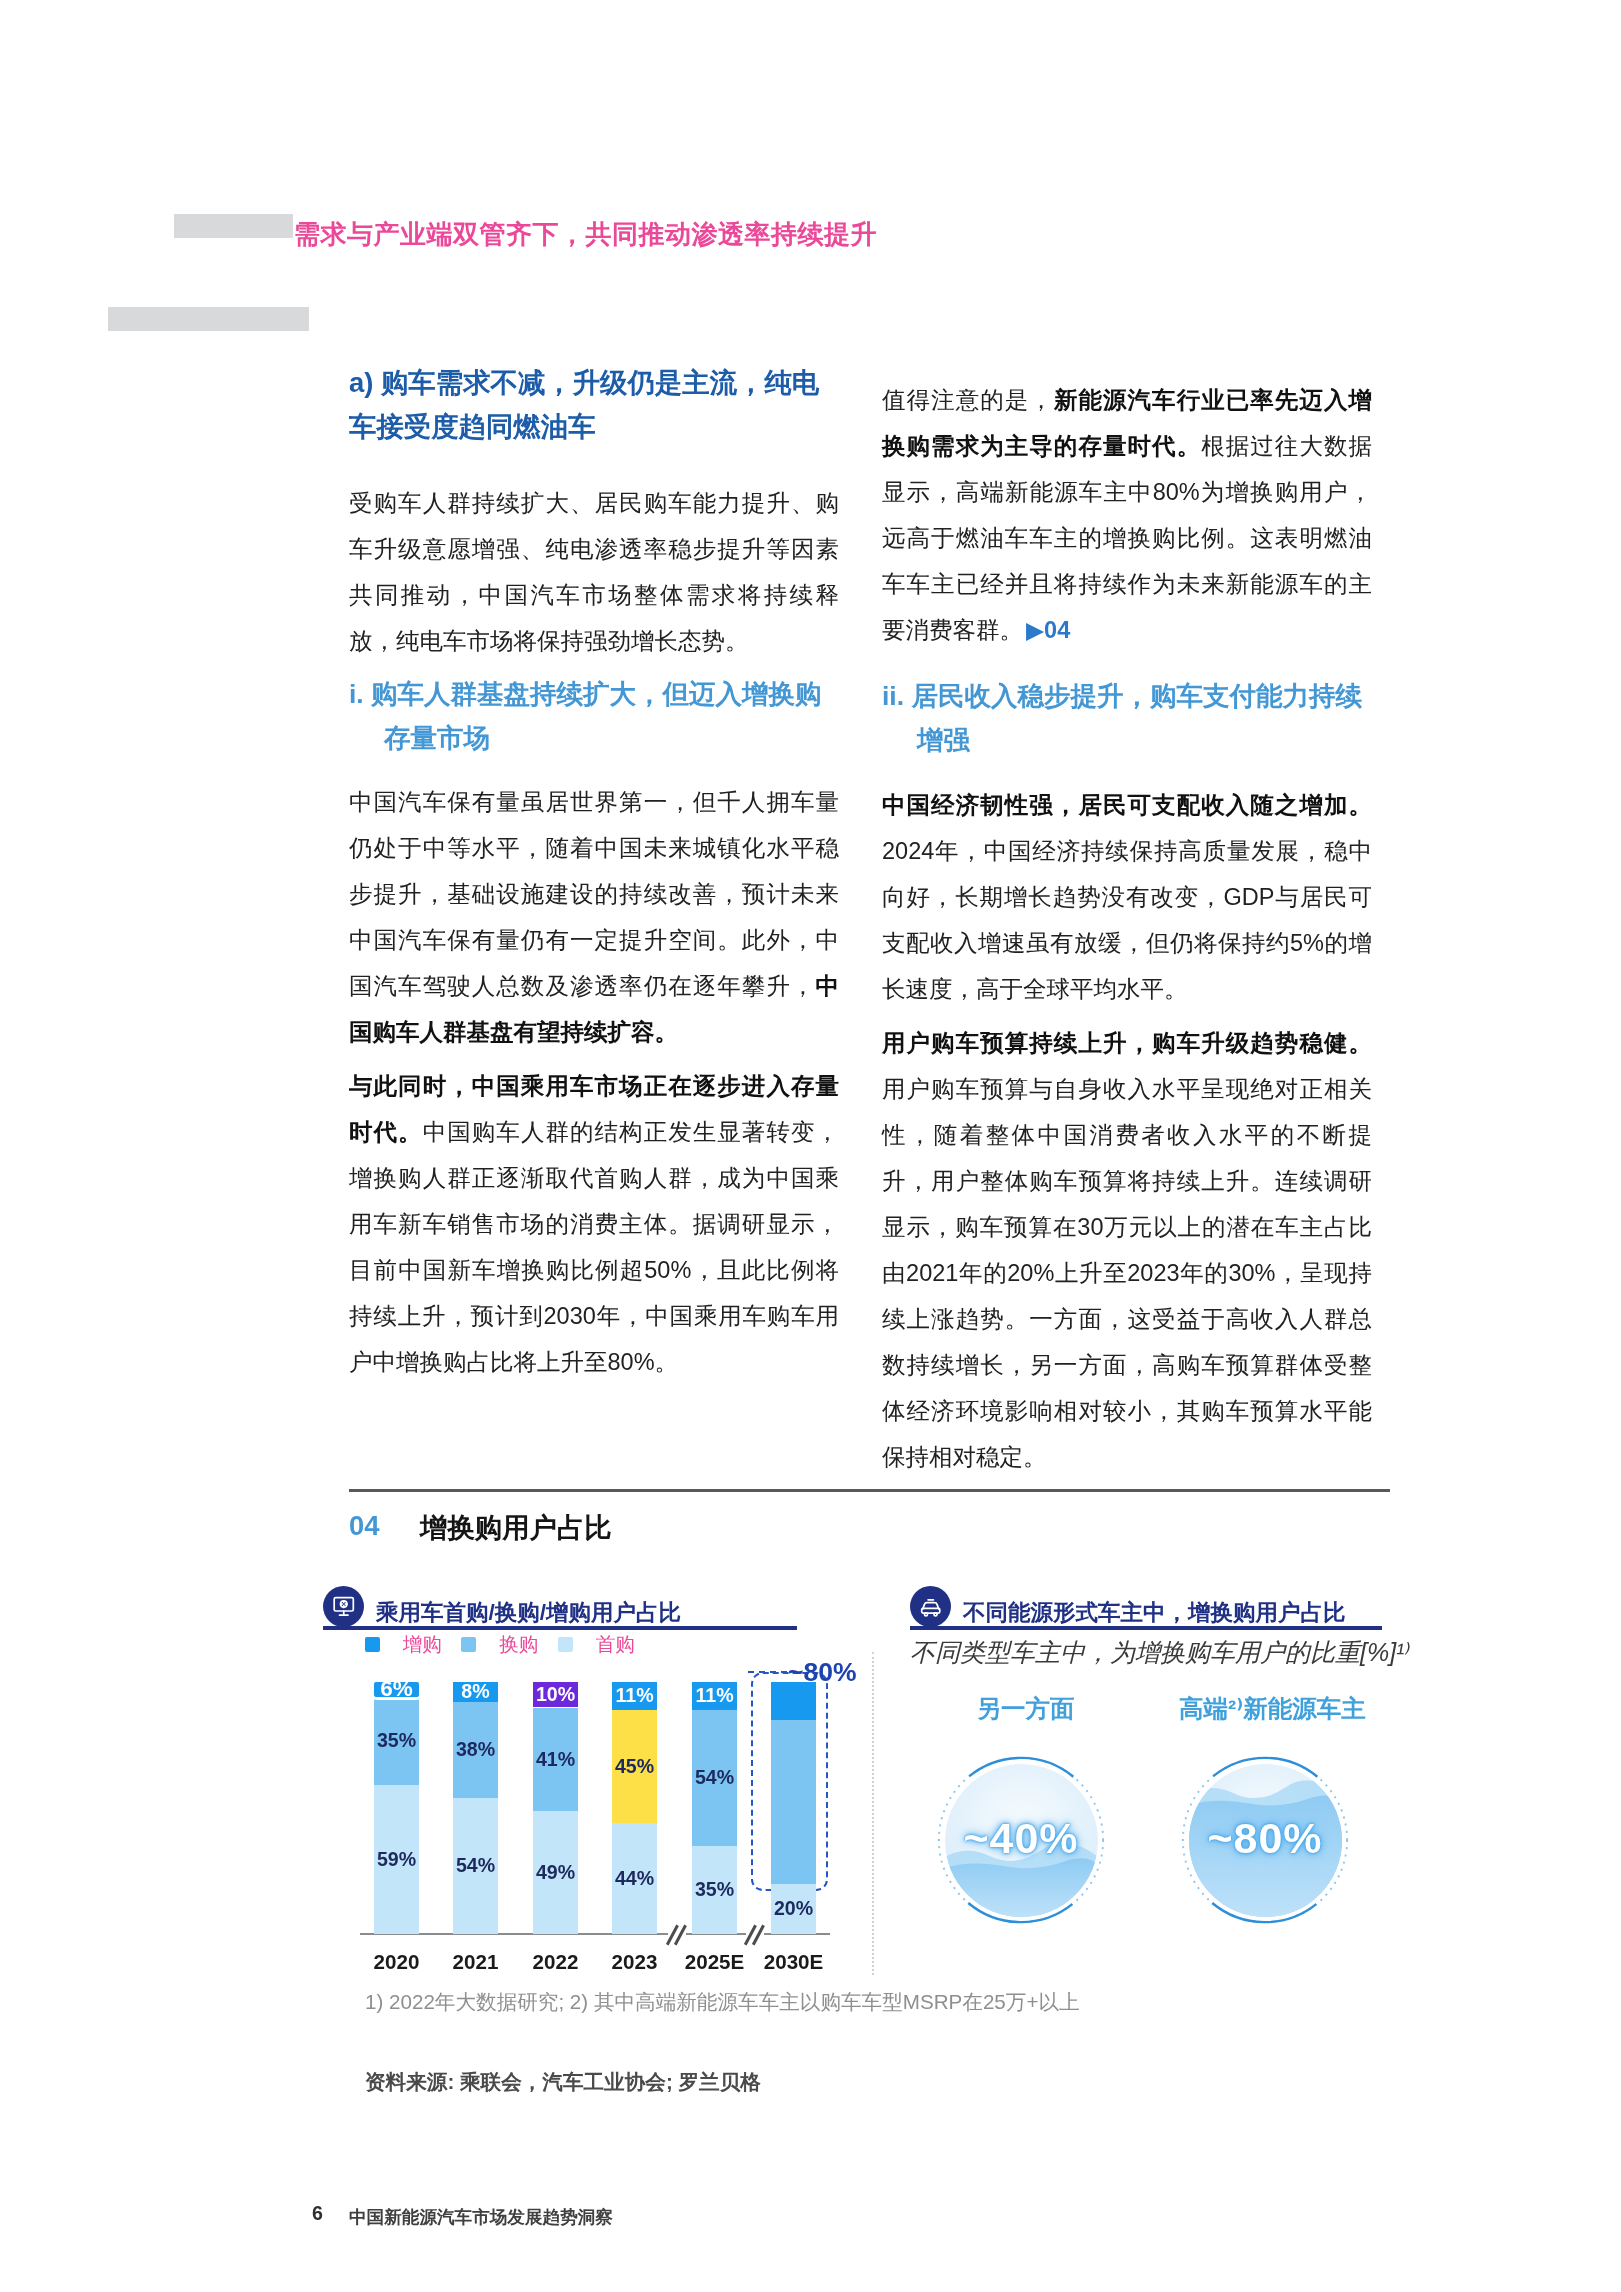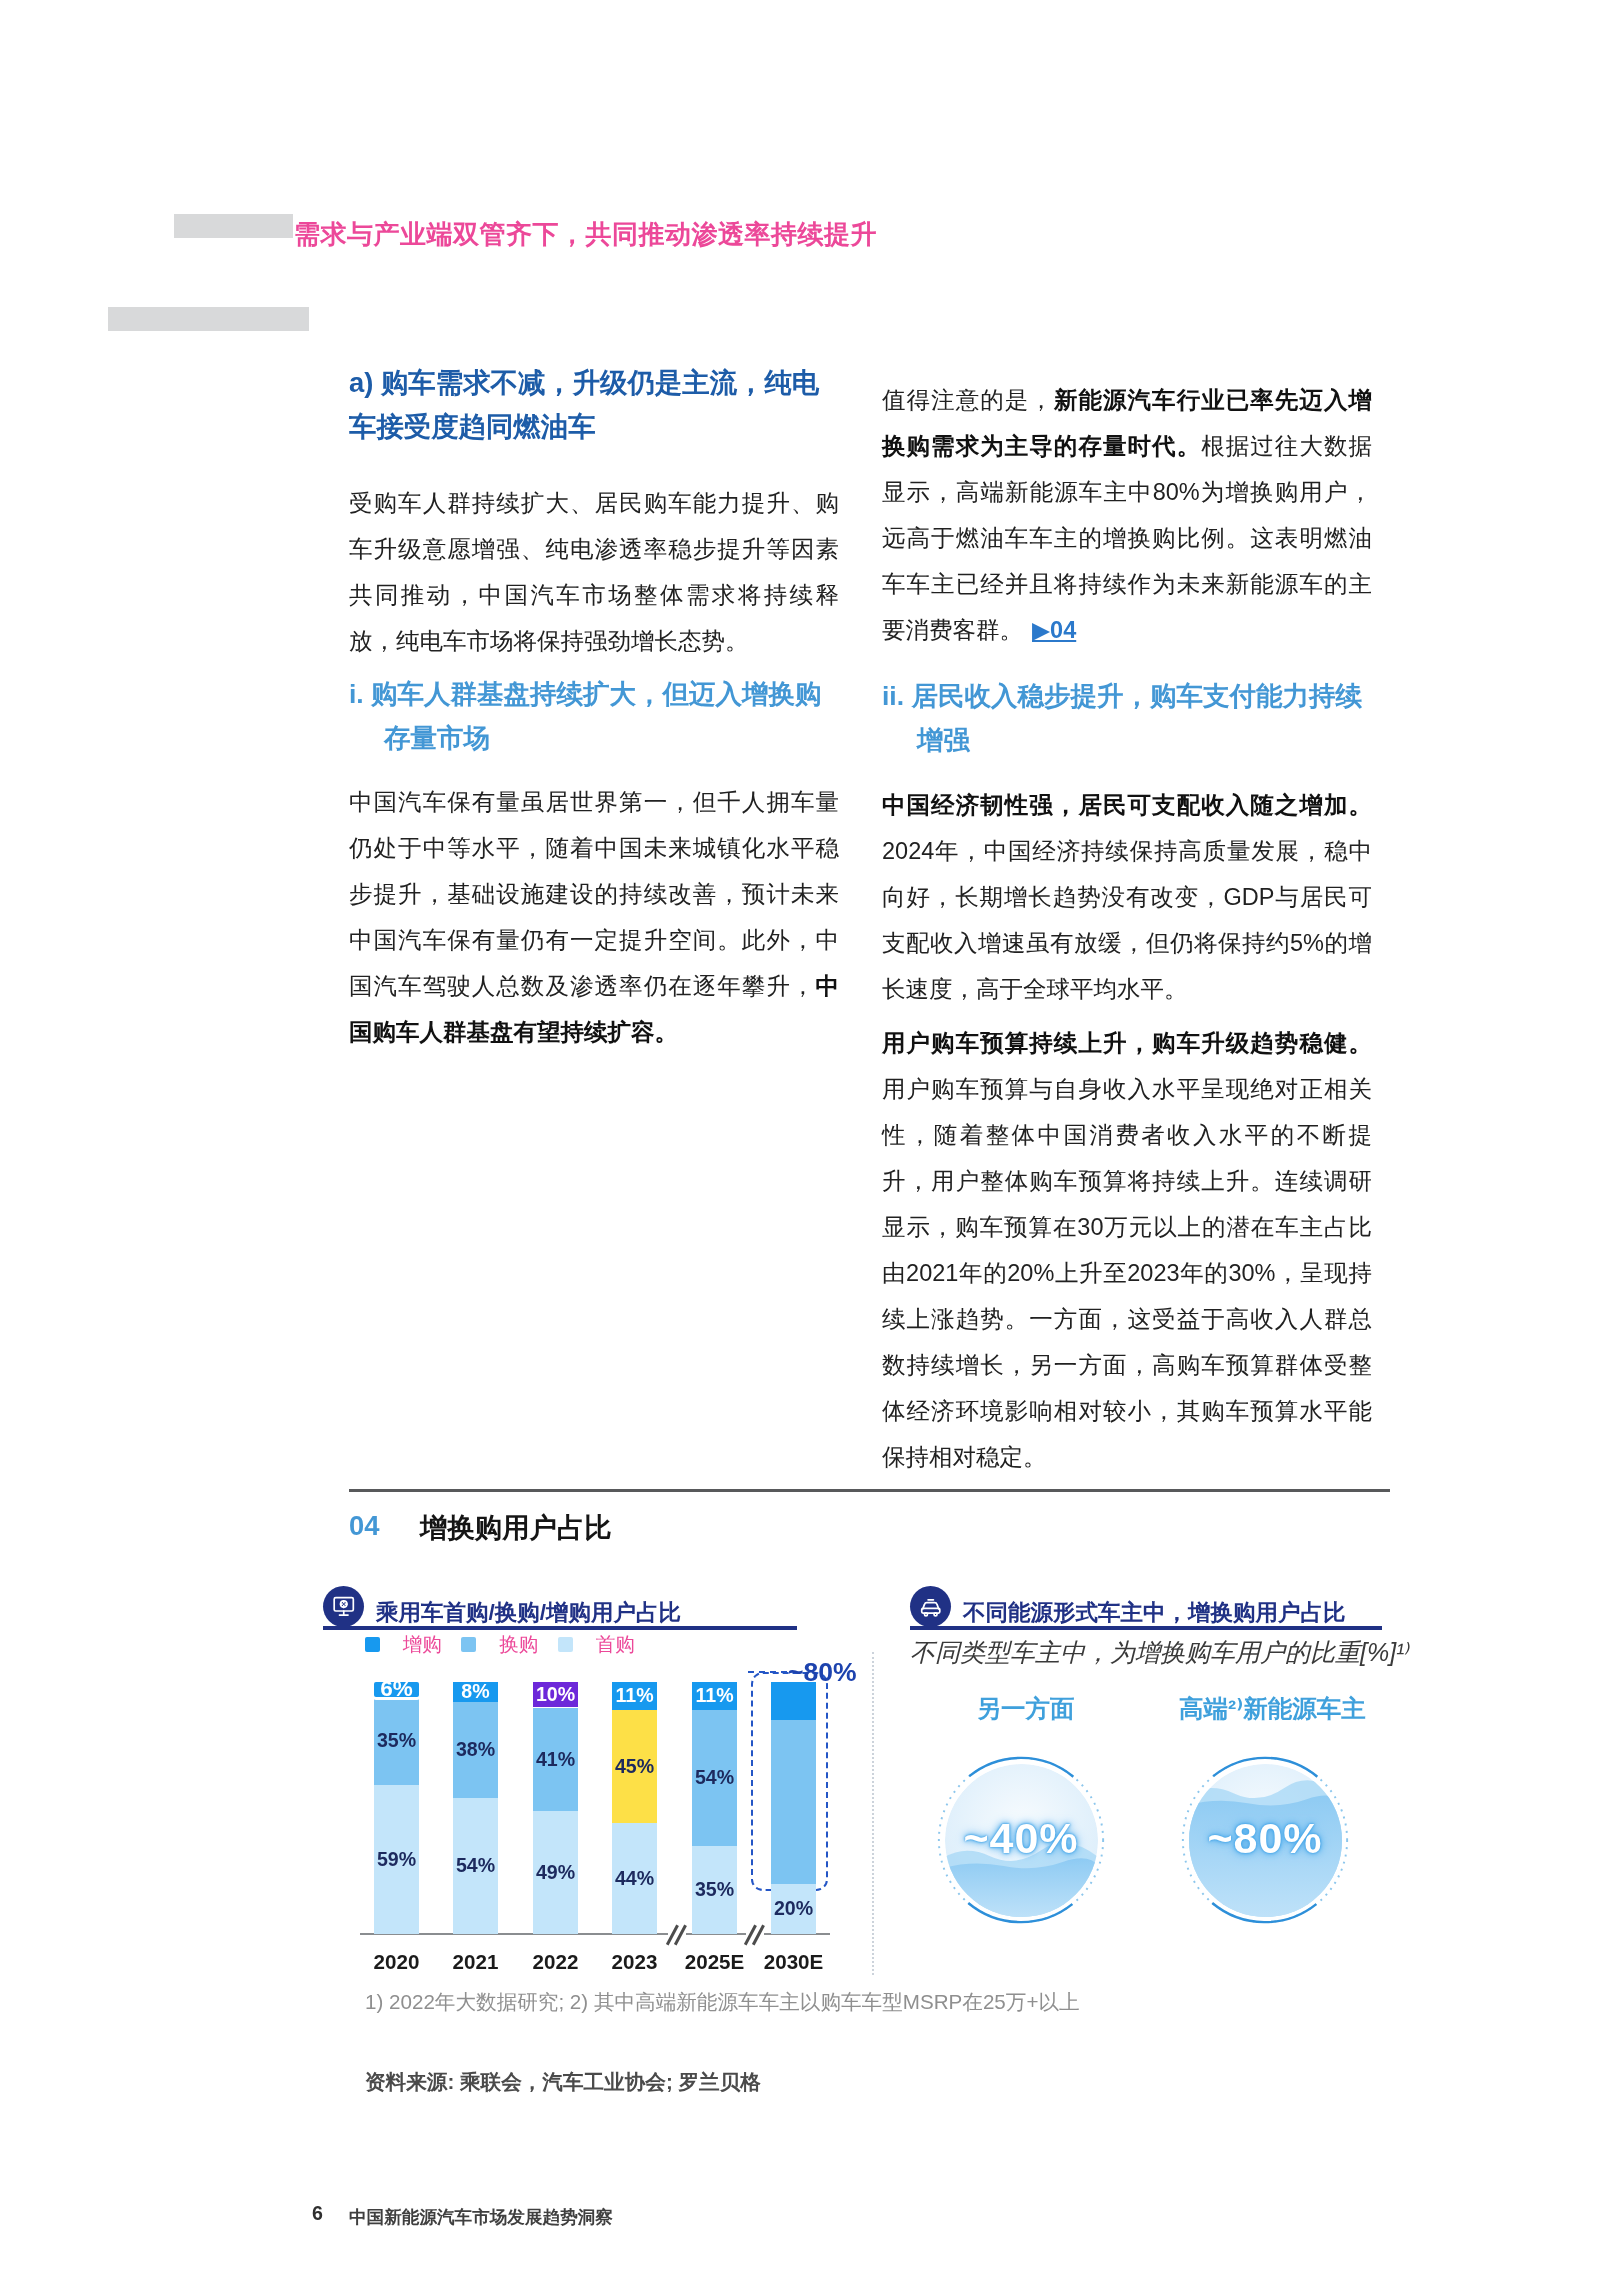--- a/index.html
+++ b/index.html
@@ -15,21 +15,21 @@
   
   .col{position:absolute;top:361px;width:490px;font-size:23.5px;line-height:46px;color:#212121;text-align:justify;}
   .col-left{left:349px;}
   .col-right{left:882px;padding-top:15.7px;}
   .col p{margin:0 0 7.8px 0;}
   .head-a{font-size:27.4px;line-height:44px;font-weight:800;color:#1d5ca8;margin:0 0 31px 0;text-align:left;}
   .head-sub{font-size:26.5px;line-height:44px;font-weight:800;color:#4397d5;margin:5.9px 0 19.6px 0;
             padding-left:35px;text-indent:-35px;text-align:left;}
   .head-sub.mt{margin-top:21.6px;}
   .b{font-weight:800;color:#111;}
-  .ref{color:#2b79cb;font-weight:800;margin-left:9px;text-decoration:underline;}
+  .ref{color:#2b79cb;font-weight:800;margin-left:3px;}
 
   
   .fig-divider{position:absolute;left:349px;top:1489px;width:1041px;height:2.9px;background:#58595b;}
   .fig-number{position:absolute;left:349px;top:1510px;font-size:27.4px;font-weight:900;color:#4397d5;}
   .fig-title{position:absolute;left:420px;top:1510px;font-size:27.4px;font-weight:900;color:#151515;}
 
   
   .card-icon{position:absolute;width:41px;height:41px;border-radius:50%;background:#203185;
              display:flex;align-items:center;justify-content:center;}
   .card-icon svg{width:25.5px;height:25.5px;}
@@ -88,20 +88,21 @@
   <div class="gray-bar" style="left:174px;top:214px;width:119px;height:23.5px;"></div>
   <div class="gray-bar" style="left:108px;top:307px;width:201px;height:23.5px;"></div>
 
   <h1 class="page-title">需求与产业端双管齐下，共同推动渗透率持续提升</h1>
 
   <div class="col col-left">
     <h2 class="head-a">a) 购车需求不减，升级仍是主流，纯电车接受度趋同燃油车</h2>
     <p><span>受购车人群持续扩大、居民购车能力提升、购车升级意愿增强、纯电渗透率稳步提升等因素共同推动，中国汽车市场整体需求将持续释放，纯电车市场将保持强劲增长态势。</span></p>
     <h3 class="head-sub">i. 购车人群基盘持续扩大，但迈入增换购存量市场</h3>
     <p><span>中国汽车保有量虽居世界第一，但千人拥车量仍处于中等水平，随着中国未来城镇化水平稳步提升，基础设施建设的持续改善，预计未来中国汽车保有量仍有一定提升空间。此外，中国汽车驾驶人总数及渗透率仍在逐年攀升，</span><span class="b">中国购车人群基盘有望持续扩容。</span></p>
+    <p><span class="b">与此同时，中国乘用车市场正在逐步进入存量时代。</span><span>中国购车人群的结构正发生显著转变，增换购人群正逐渐取代首购人群，成为中国乘用车新车销售市场的消费主体。据调研显示，目前中国新车增换购比例超50%，且此比例将持续上升，预计到2030年，中国乘用车购车用户中增换购占比将上升至80%。</span></p>
   </div>
 
   <div class="col col-right">
     <p><span>值得注意的是，</span><span class="b">新能源汽车行业已率先迈入增换购需求为主导的存量时代。</span><span>根据过往大数据显示，高端新能源车主中80%为增换购用户，远高于燃油车车主的增换购比例。这表明燃油车车主已经并且将持续作为未来新能源车的主要消费客群。</span><span class="ref">▶04</span></p>
     <h3 class="head-sub mt">ii. 居民收入稳步提升，购车支付能力持续增强</h3>
     <p><span class="b">中国经济韧性强，居民可支配收入随之增加。</span><span>2024年，中国经济持续保持高质量发展，稳中向好，长期增长趋势没有改变，GDP与居民可支配收入增速虽有放缓，但仍将保持约5%的增长速度，高于全球平均水平。</span></p>
     <p><span class="b">用户购车预算持续上升，购车升级趋势稳健。</span><span>用户购车预算与自身收入水平呈现绝对正相关性，随着整体中国消费者收入水平的不断提升，用户整体购车预算将持续上升。连续调研显示，购车预算在30万元以上的潜在车主占比由2021年的20%上升至2023年的30%，呈现持续上涨趋势。一方面，这受益于高收入人群总数持续增长，另一方面，高购车预算群体受整体经济环境影响相对较小，其购车预算水平能保持相对稳定。</span></p>
   </div>
 
   <div class="fig-divider"></div>

